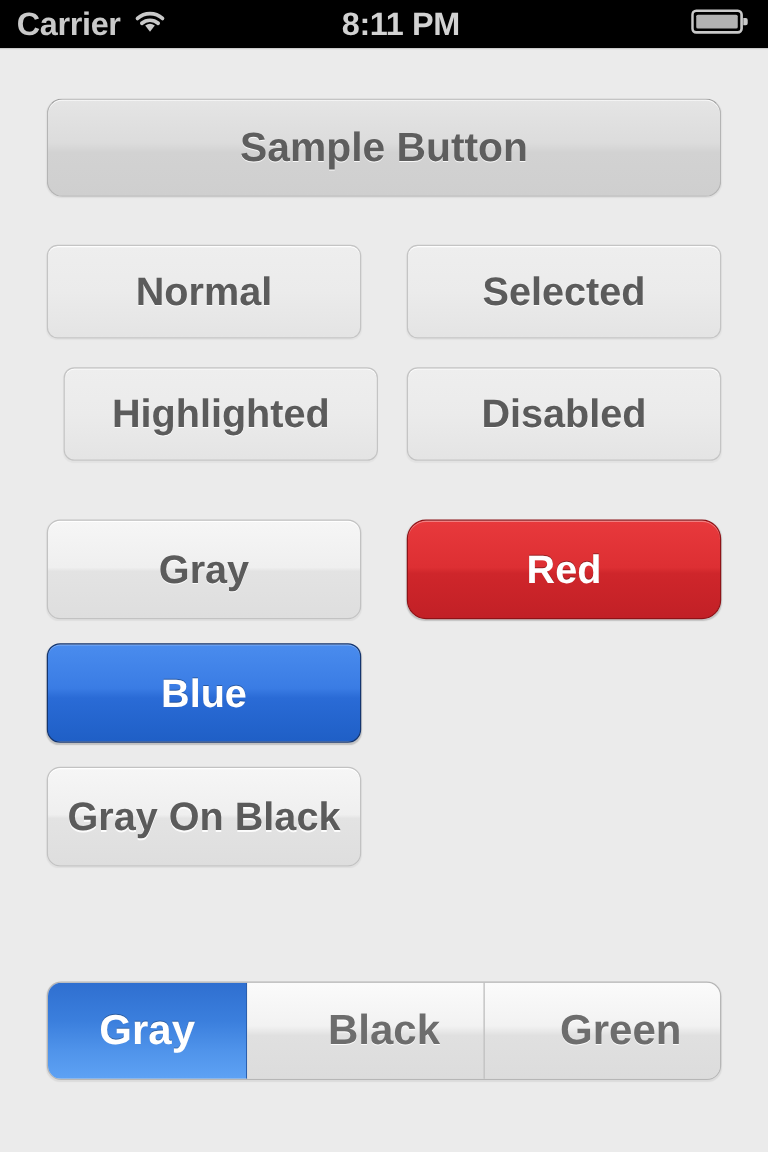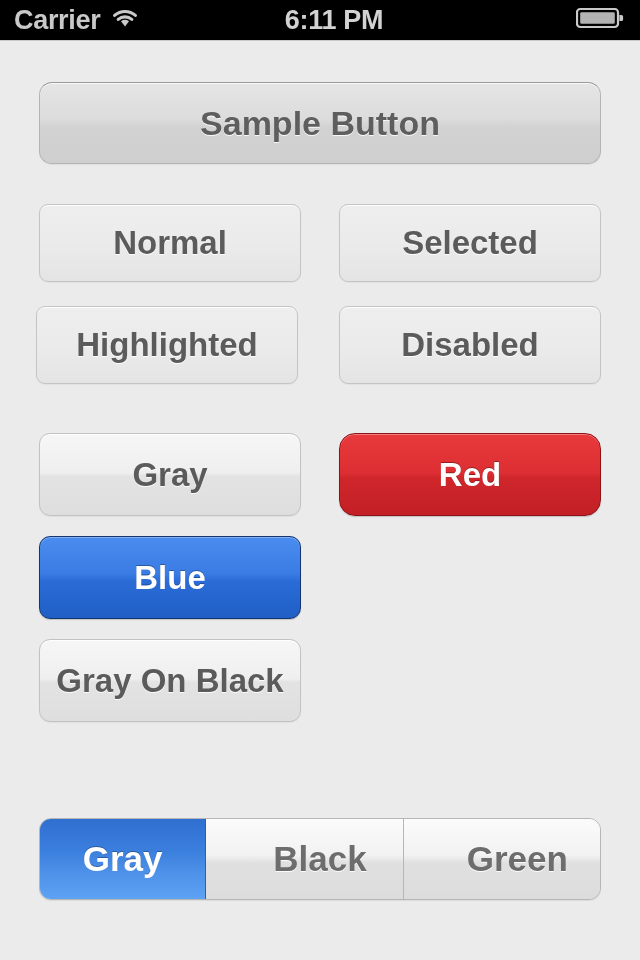--- a/index.html
+++ b/index.html
@@ -196,42 +196,42 @@
       <span class="carrier-text">Carrier</span>
       <span class="wifi-icon">
         <svg width="30" height="22" viewBox="0 0 30 22">
           <path d="M15 19.5 L11 14.2 A7.2 7.2 0 0 1 19 14.2 Z" fill="#c9c9c9"></path>
           <path d="M4.6 8.4 A15.6 15.6 0 0 1 25.4 8.4" stroke="#c9c9c9" stroke-width="3.1" fill="none" stroke-linecap="round"></path>
           <path d="M8.2 12.4 A10.4 10.4 0 0 1 21.8 12.4" stroke="#c9c9c9" stroke-width="3.1" fill="none" stroke-linecap="round"></path>
         </svg>
       </span>
     </div>
 
-    <div id="status-center">6:11 PM</div>
+    <div id="status-center">8:11 PM</div>
 
     <div id="status-right">
       <span class="battery-icon">
         <svg width="48" height="24" viewBox="0 0 48 24">
           <rect x="1" y="3" width="41" height="18" rx="3.2" ry="3.2" fill="none" stroke="#c9c9c9" stroke-width="2.2"></rect>
           <rect x="4.2" y="6.2" width="34.6" height="11.6" rx="1.4" ry="1.4" fill="#b2b2b2"></rect>
           <path d="M43.4 9 h2.1 a1.6 1.6 0 0 1 1.6 1.6 v2.8 a1.6 1.6 0 0 1 -1.6 1.6 h-2.1 z" fill="#c9c9c9"></path>
         </svg>
       </span>
     </div>
   </div>
 
   <div id="content">
 
     <div class="btn btn-gradient-gray" style="left:39px; top:41px; width:562px; height:82px; font-size:34px;">Sample Button</div>
 
     <div class="btn btn-flat-gray" style="left:39px; top:163px; width:262px; height:78px; font-size:33px;">Normal</div>
 
     <div class="btn btn-flat-gray" style="left:339px; top:163px; width:262px; height:78px; font-size:33px;">Selected</div>
 
-    <div class="btn btn-flat-gray" style="left:36px; top:265px; width:262px; height:78px; font-size:33px;">Highlighted</div>
+    <div class="btn btn-flat-gray" style="left:53px; top:265px; width:262px; height:78px; font-size:33px;">Highlighted</div>
 
     <div class="btn btn-flat-gray" style="left:339px; top:265px; width:262px; height:78px; font-size:33px;">Disabled</div>
 
     <div class="btn btn-glossy-gray" style="left:39px; top:392px; width:262px; height:83px; font-size:33px;">Gray</div>
 
     <div class="btn btn-red" style="left:339px; top:392px; width:262px; height:83px; font-size:33px;">Red</div>
 
     <div class="btn btn-blue" style="left:39px; top:495px; width:262px; height:83px; font-size:33px;">Blue</div>
 
 

